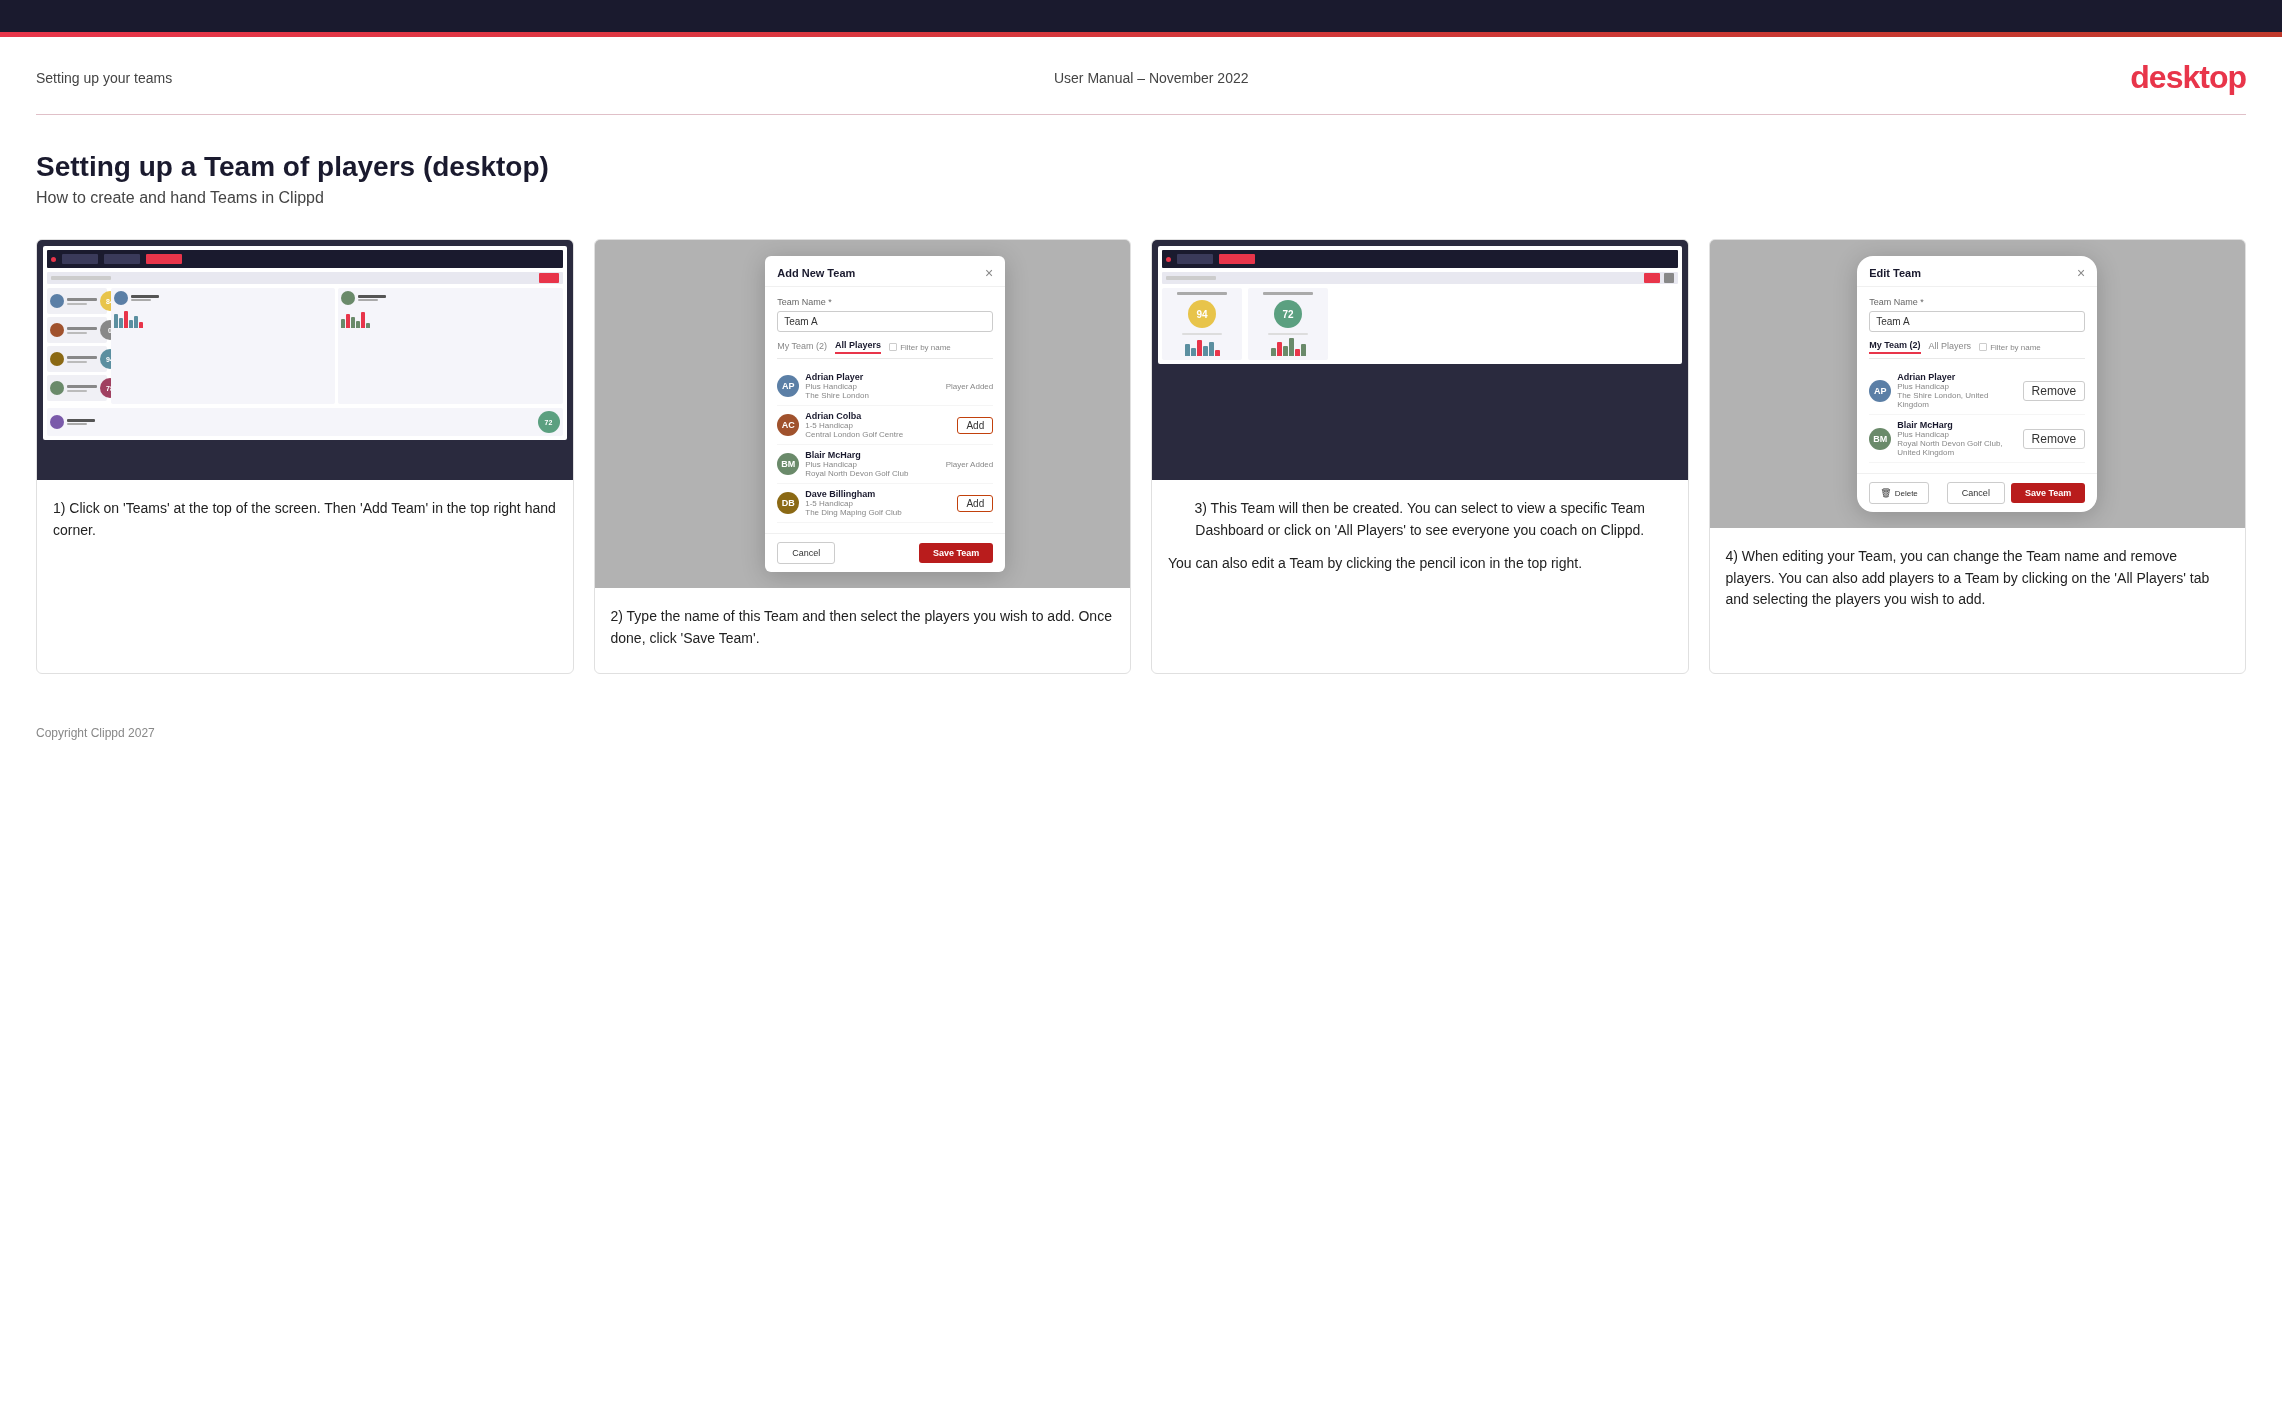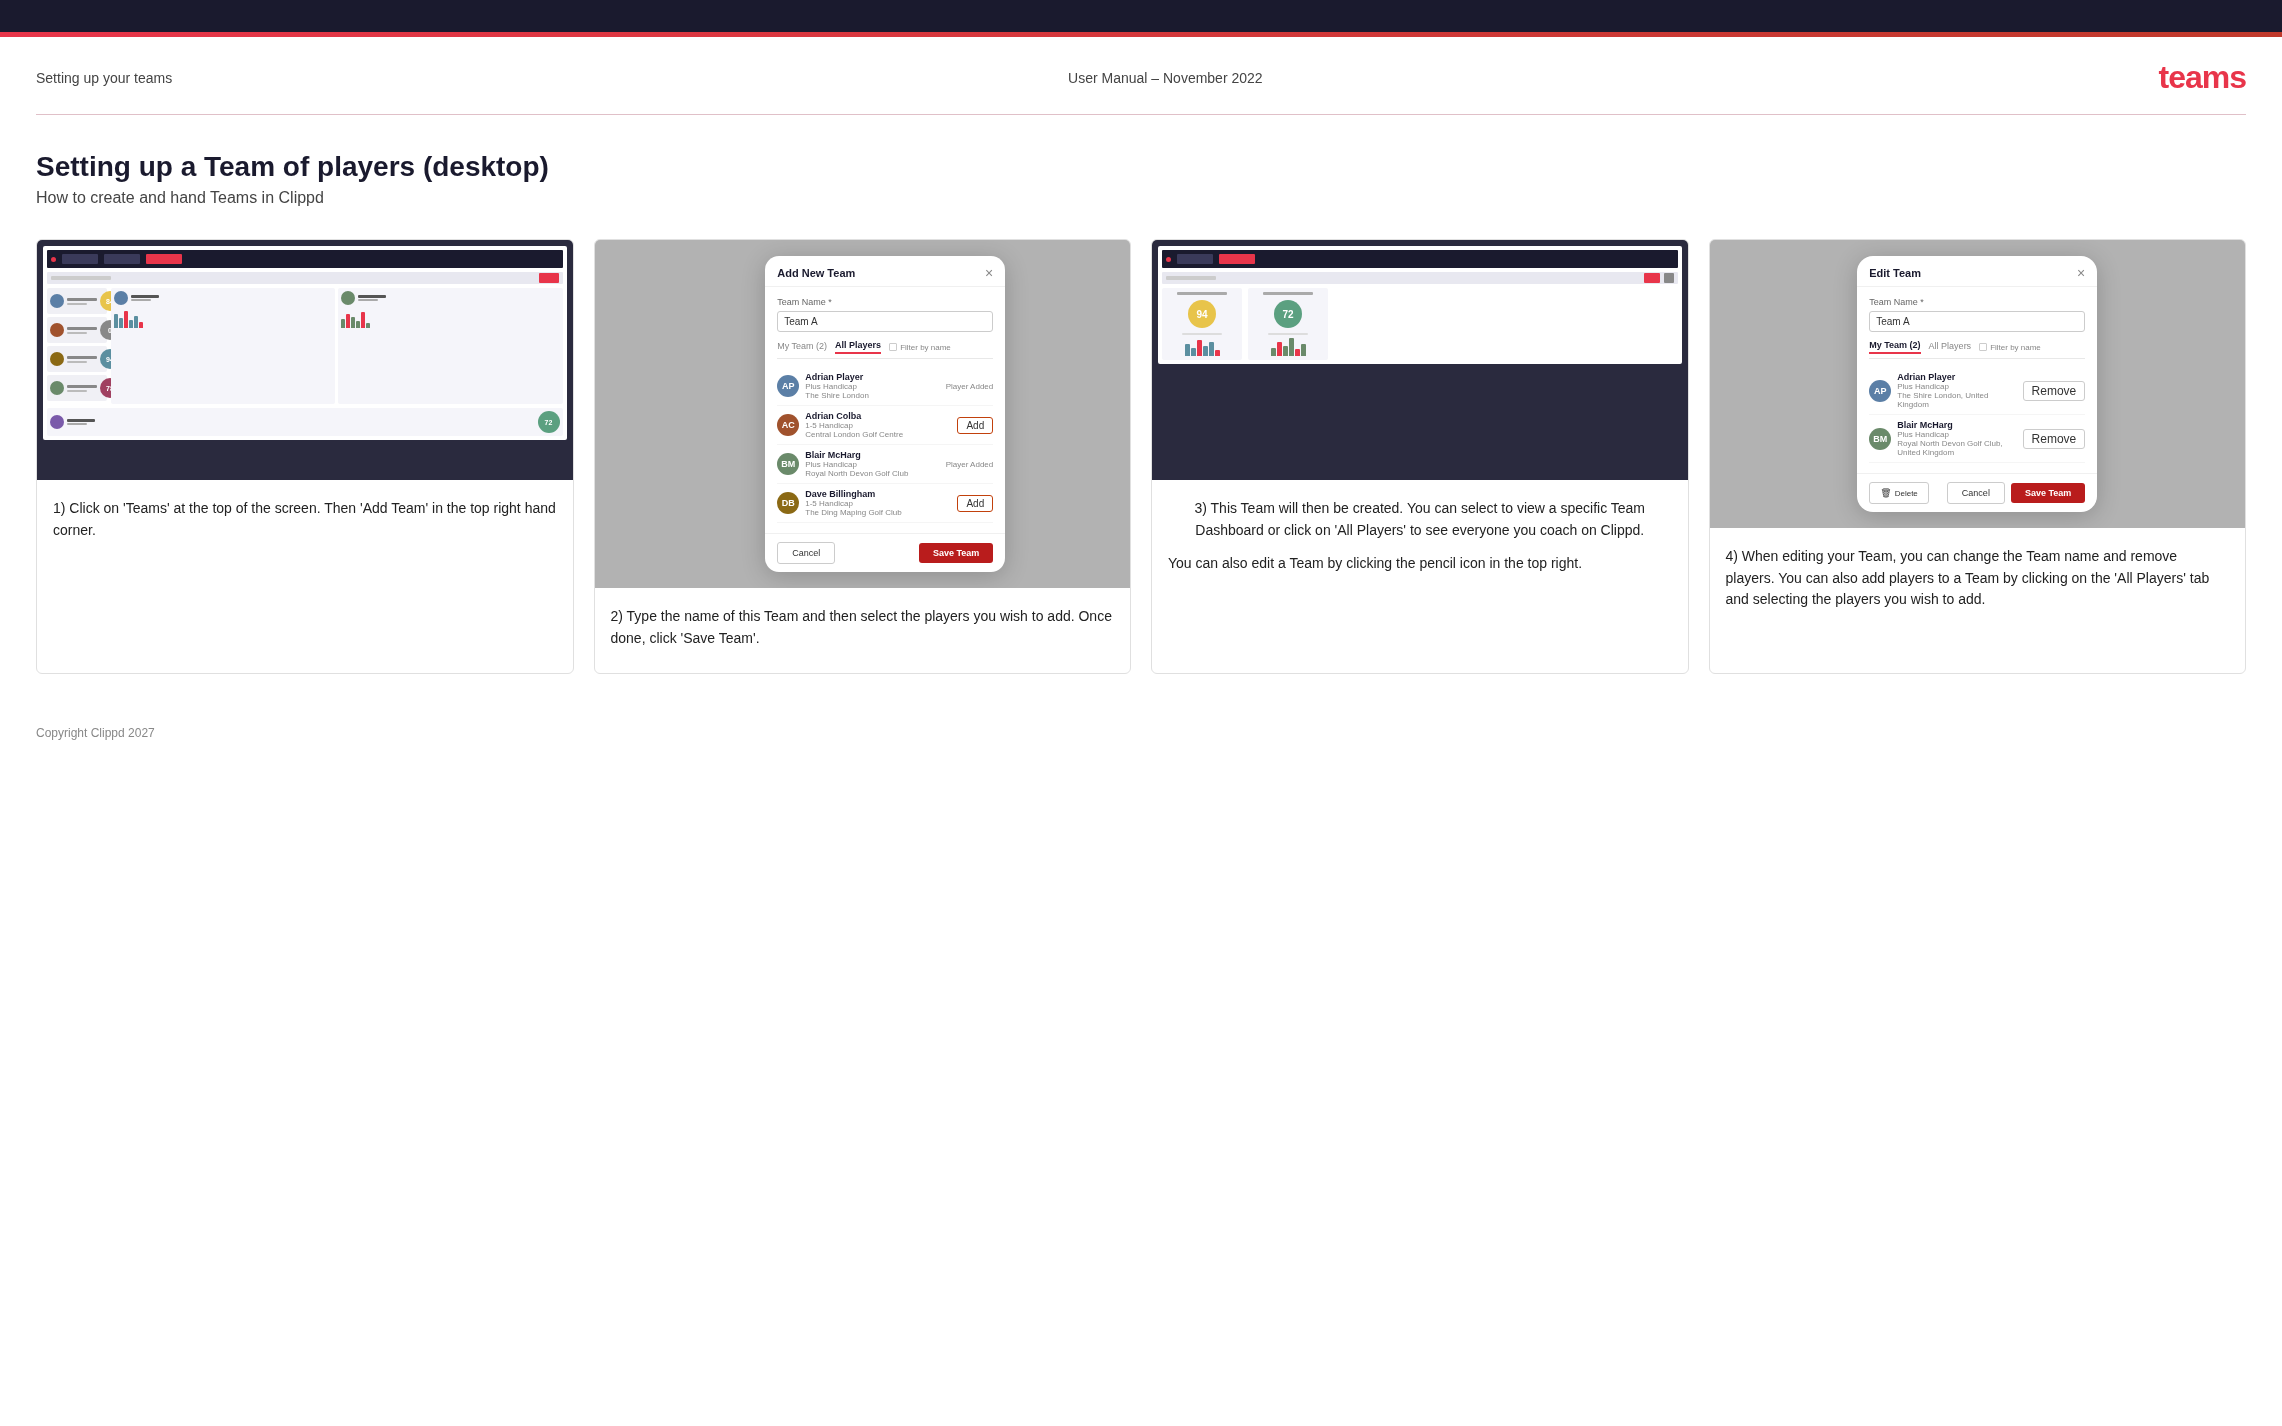--- a/index.html
+++ b/index.html
@@ -184,21 +184,21 @@
     
     .ss2 {
       background: rgba(0,0,0,0.3);
       display: flex;
       align-items: center;
       justify-content: center;
       padding: 16px;
     }
     .modal-box {
       background: #fff;
-      border-radius: 14px;
+      border-radius: 6px;
       width: 100%;
       max-width: 240px;
       box-shadow: 0 4px 24px rgba(0,0,0,0.2);
       overflow: hidden;
       margin-left: 46px;
     }
     .modal-header {
       display: flex;
       align-items: center;
       justify-content: space-between;
@@ -436,21 +436,21 @@
 </head>
 <body>
 
 <div class="top-bar"></div>
 <div class="red-stripe"></div>
 
 <div class="header">
   <div class="header-left">Setting up your teams</div>
   <div class="header-center">User Manual – November 2022</div>
   <div class="logo">
-    <span>teams</span>
+    <span>desktop</span>
   </div>
 </div>
 <div class="header-divider"></div>
 
 <div class="main">
   <h1 class="page-title">Setting up a Team of players (desktop)</h1>
   <p class="page-subtitle">How to create and hand Teams in Clippd</p>
 
   <div class="cards-row">
 

